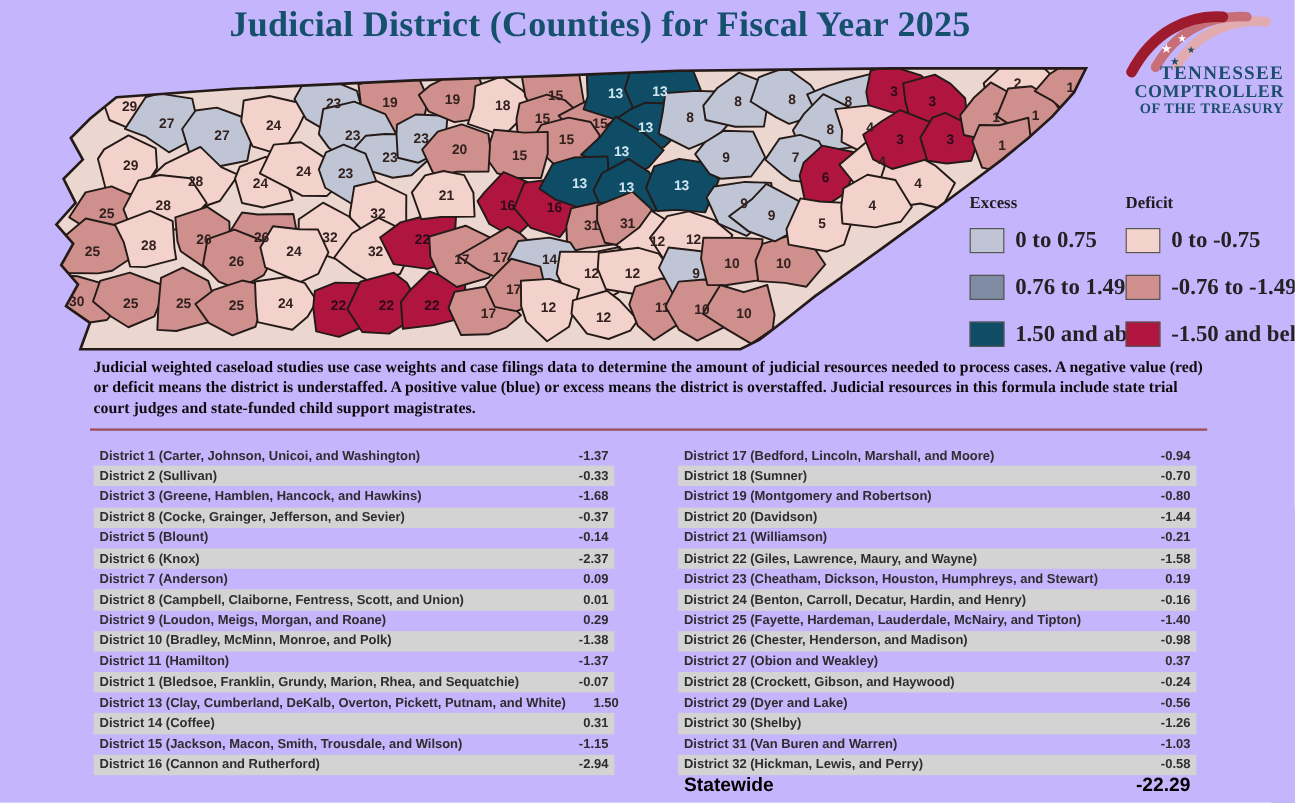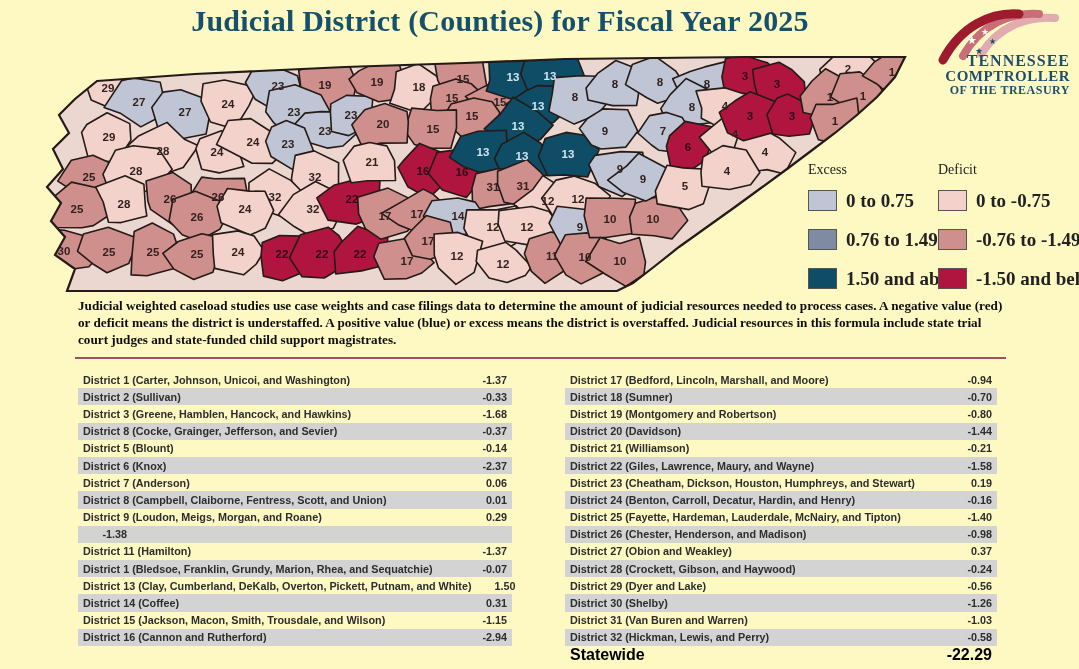--- a/index.html
+++ b/index.html
@@ -1,35 +1,35 @@
 <!DOCTYPE html>
 <html><head>
 <meta charset="utf-8">
 <style>
   html,body{margin:0;padding:0;background:#ffffff;}
-  #page{position:relative;width:1079px;height:669px;background:#fef9c3;overflow:hidden;
+  #page{position:relative;width:1079px;height:669px;background:#c4b5fd;overflow:hidden;
         font-family:"Liberation Serif", serif;}
 
   
   #title{position:absolute;left:0;top:4px;width:1000px;text-align:center;
          font-size:30px;font-weight:bold;color:#15506c;letter-spacing:.2px;}
 
   
   #logo{position:absolute;right:4px;top:4px;width:160px;height:92px;}
 
   
   #map-wrap{position:absolute;left:45px;top:55px;width:862px;height:240px;}
 
   
   #legend{position:absolute;left:808px;top:162px;width:268px;
           font-family:"Liberation Serif", serif;color:#222;z-index:5;}
   .legend-col{position:absolute;top:0;}
   #legend-excess{left:0;}
   #legend-deficit{left:130px;}
-  .legend-title{font-size:14px;font-weight:normal;color:#1d1d1d;margin-bottom:9px;}
+  .legend-title{font-size:14px;font-weight:bold;color:#1d1d1d;margin-bottom:9px;}
   .legend-item{display:flex;align-items:center;height:27px;margin-bottom:12px;}
   .legend-swatch{width:27px;height:19px;border:1.5px solid #555;margin-right:9px;flex:0 0 auto;}
   .legend-label{font-size:19px;font-weight:bold;white-space:nowrap;}
 
   
   #description{position:absolute;left:78px;top:298px;width:934px;
                font-size:13.2px;font-weight:bold;color:#0d0d0d;line-height:1.27;}
 
   #divider{position:absolute;left:75px;top:357px;width:931px;height:0;
            border-top:2px solid #9c5360;}
@@ -334,31 +334,32 @@
       <div class="trow">
         <span class="tname">District 5 (Blount)</span>
         <span class="tval">-0.14</span>
       </div>
       <div class="trow shaded">
         <span class="tname">District 6 (Knox)</span>
         <span class="tval">-2.37</span>
       </div>
       <div class="trow">
         <span class="tname">District 7 (Anderson)</span>
-        <span class="tval">0.06</span>
+        <span class="tval">0.09</span>
       </div>
       <div class="trow shaded">
         <span class="tname">District 8 (Campbell, Claiborne, Fentress, Scott, and Union)</span>
         <span class="tval">0.01</span>
       </div>
       <div class="trow">
         <span class="tname">District 9 (Loudon, Meigs, Morgan, and Roane)</span>
         <span class="tval">0.29</span>
       </div>
       <div class="trow shaded">
+        <span class="tname">District 10 (Bradley, McMinn, Monroe, and Polk)</span>
         <span class="tval">-1.38</span>
       </div>
       <div class="trow">
         <span class="tname">District 11 (Hamilton)</span>
         <span class="tval">-1.37</span>
       </div>
       <div class="trow shaded">
         <span class="tname">District 1 (Bledsoe, Franklin, Grundy, Marion, Rhea, and Sequatchie)</span>
         <span class="tval">-0.07</span>
       </div>

